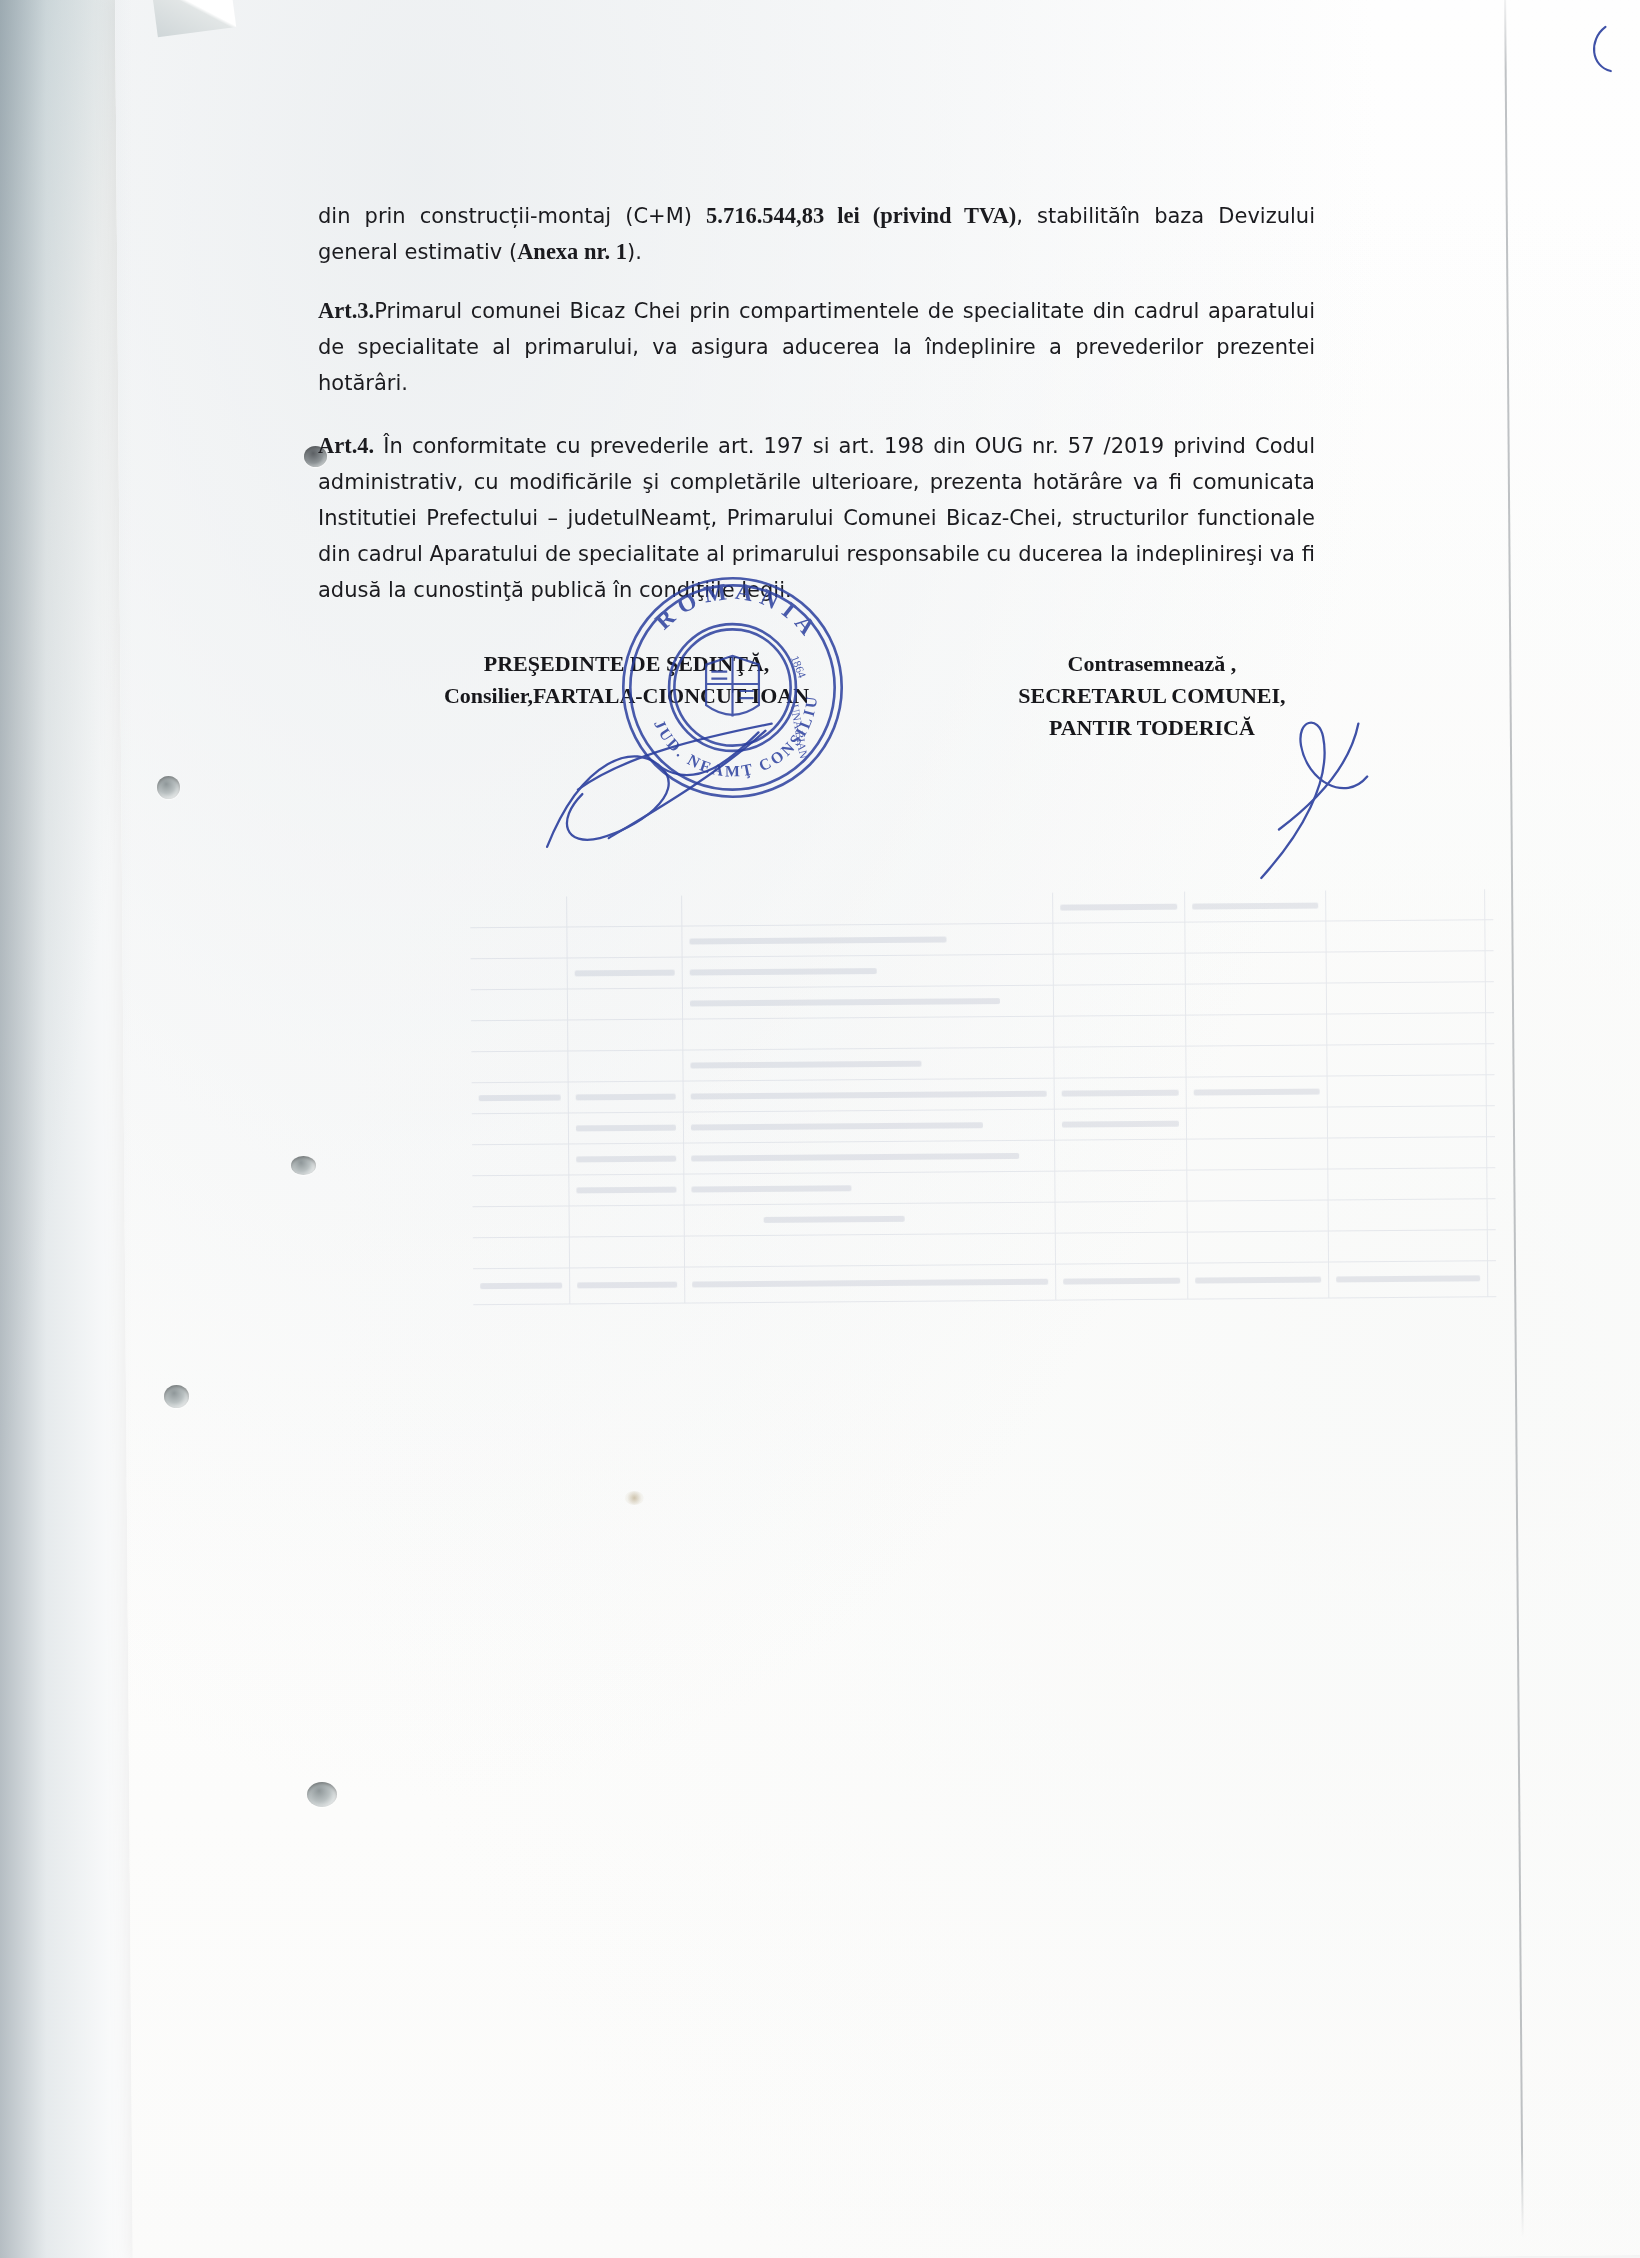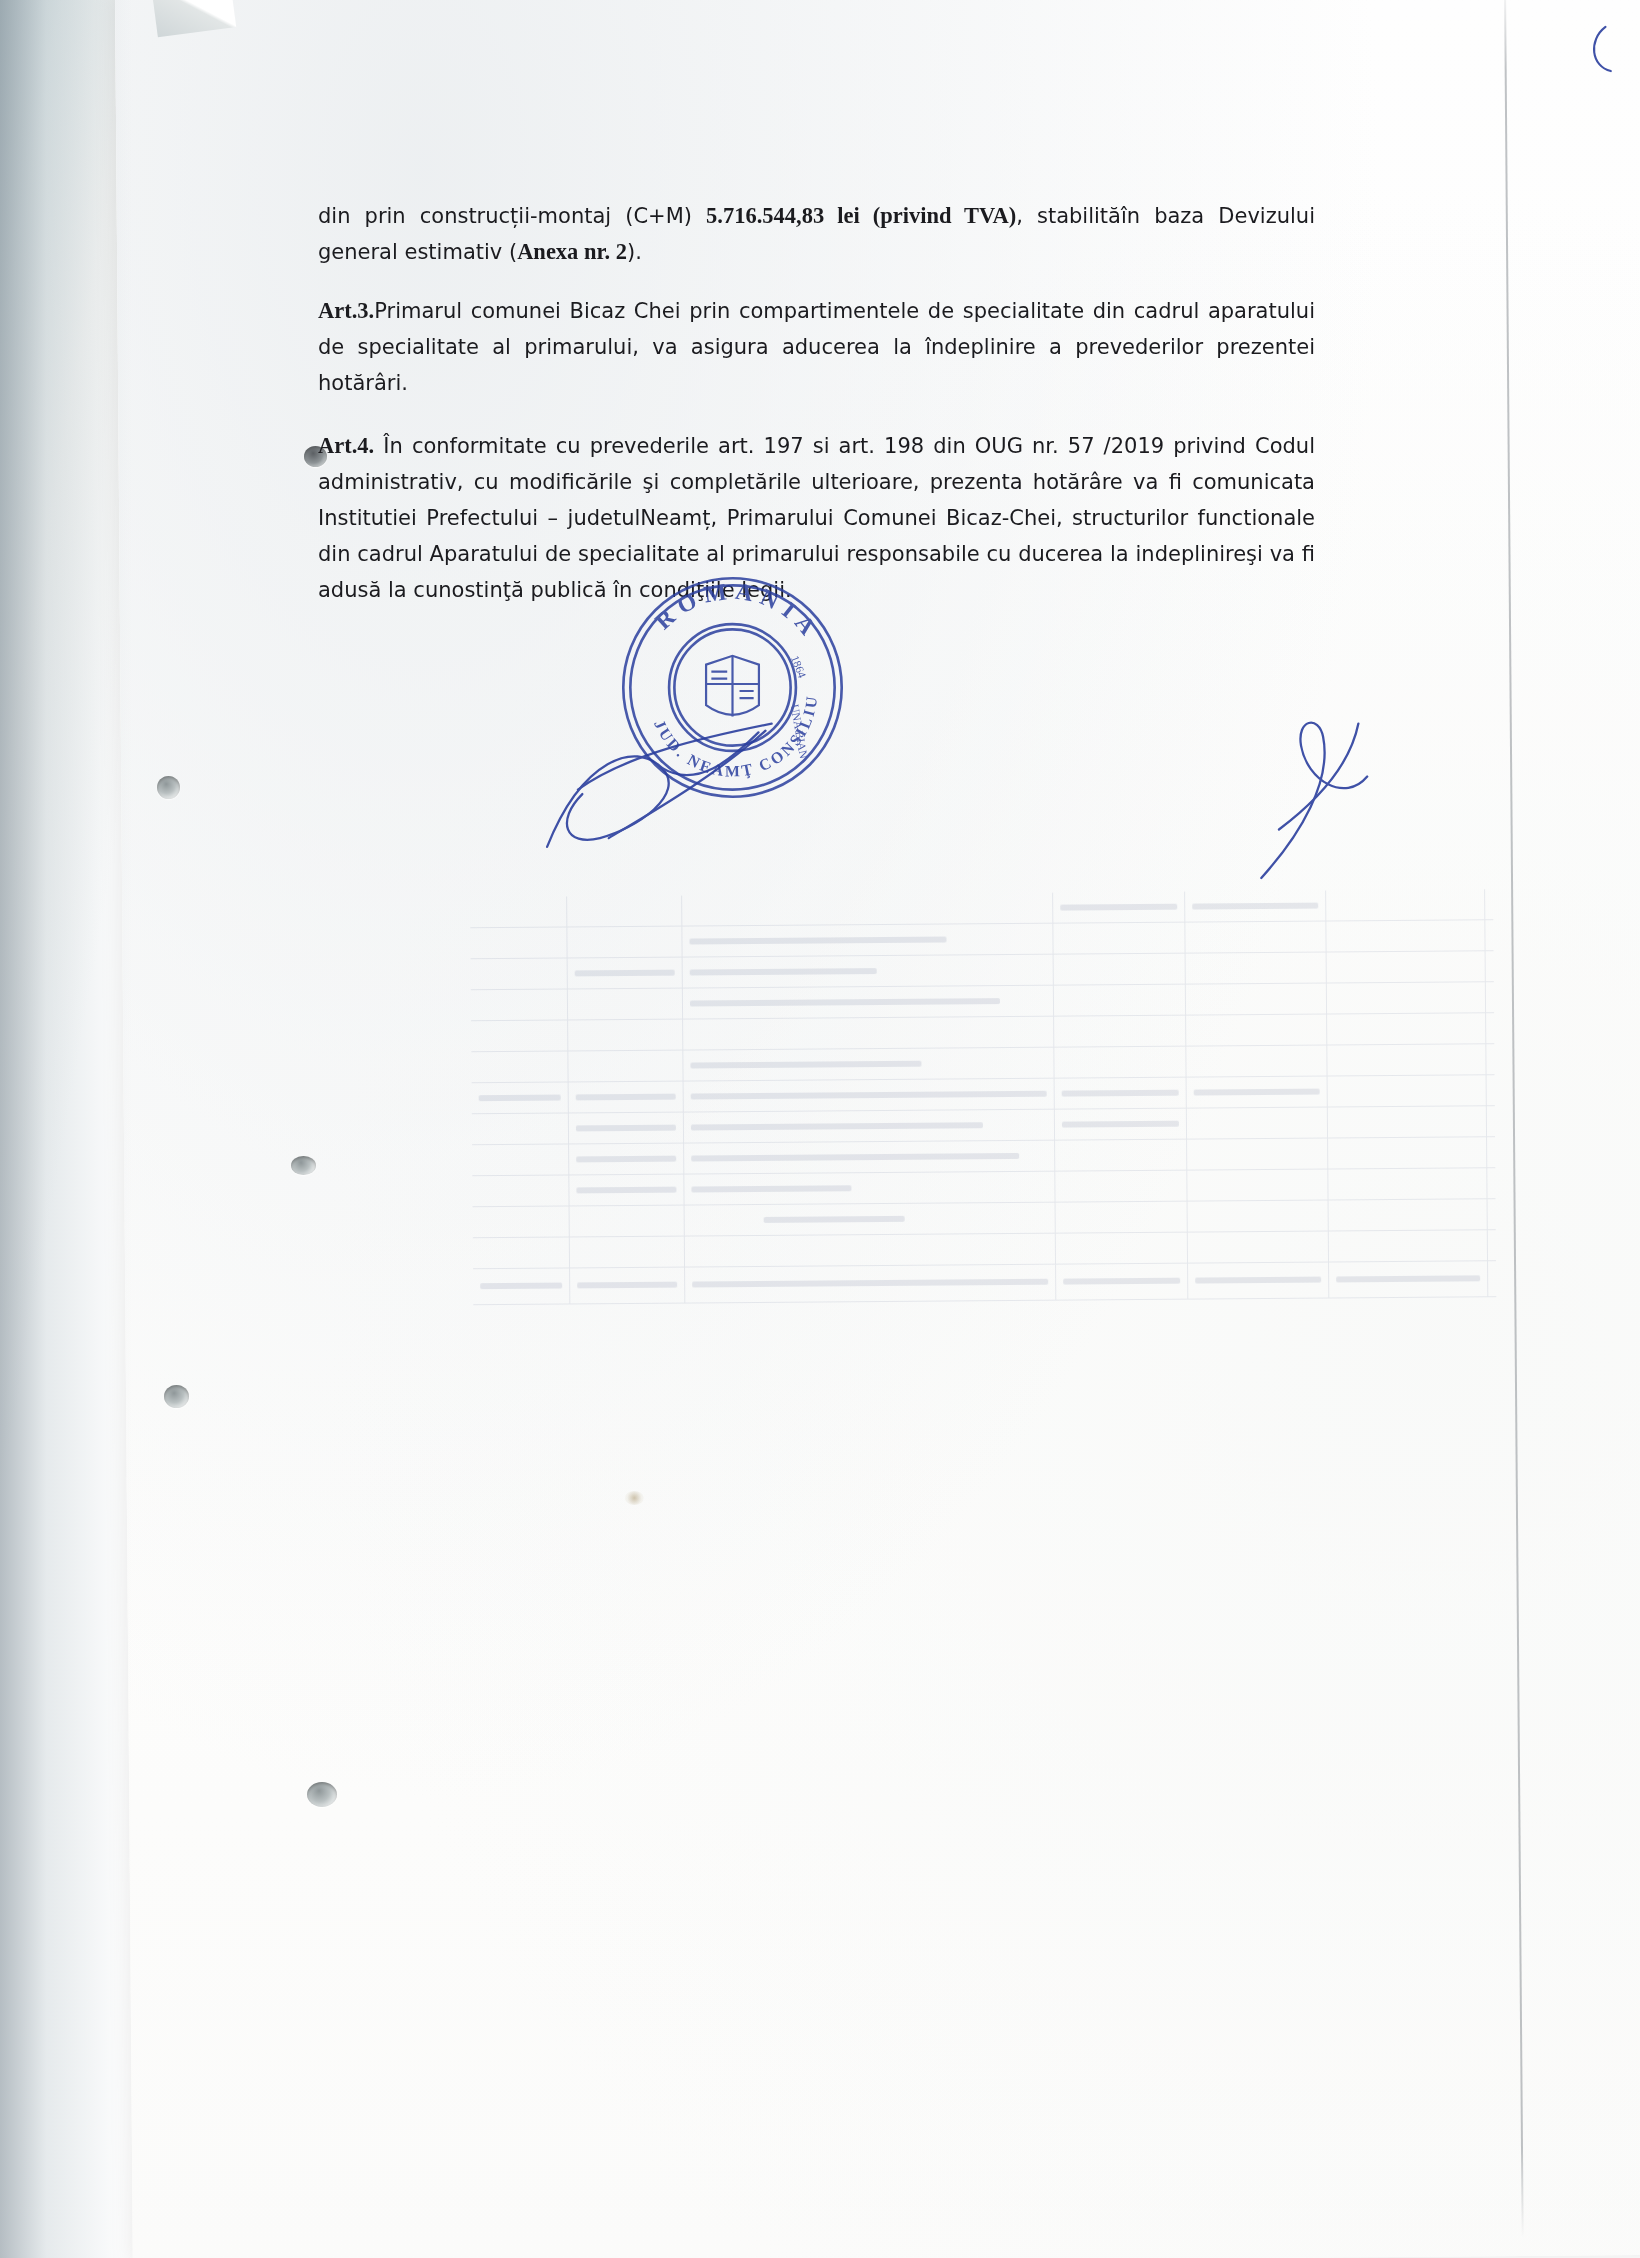--- a/index.html
+++ b/index.html
@@ -322,30 +322,41 @@
   <div class="left-shadow"></div>
 
   <div class="hole" style="left:157px; top:776px; width:23px; height:23px;"></div>
   <div class="hole" style="left:291px; top:1156px; width:25px; height:19.4px;"></div>
   <div class="hole" style="left:164px; top:1385px; width:25px; height:23px;"></div>
   <div class="hole" style="left:307px; top:1782px; width:30px; height:25px;"></div>
   <div class="hole" style="left:304px; top:446px; width:23px; height:21px; background:radial-gradient(circle at 40% 35%, #5b5f63 0%, #8d9396 50%, #dfe3e3 85%, #ffffff 100%);"></div>
 
   <div class="body-text">
     <p>
-      <span class="sans">din  prin  construcții-montaj  (C+M)  </span><b>5.716.544,83  lei  (privind  TVA)</b><span class="sans">,  stabilităîn  baza  Devizului  general estimativ (</span><b>Anexa nr. 2</b><span class="sans">).</span>
+      <span class="sans">din  prin  construcții-montaj  (C+M)  </span><b>5.716.544,83  lei  (privind  TVA)</b><span class="sans">,  stabilităîn  baza  Devizului  general estimativ (</span><b>Anexa nr. 1</b><span class="sans">).</span>
     </p>
     <p class="p-tight">
       <b>Art.3.</b><span class="sans">Primarul comunei Bicaz Chei prin compartimentele de specialitate din cadrul aparatului de specialitate al primarului, va asigura  aducerea la îndeplinire a prevederilor prezentei hotărâri.</span>
     </p>
     <p>
       <b>Art.4.</b><span class="sans"> În  conformitate  cu  prevederile  art.  197  si  art.  198  din  OUG  nr.  57  /2019  privind  Codul administrativ,  cu  modificările  şi  completările  ulterioare,  prezenta  hotărâre  va  fi  comunicata  Institutiei Prefectului  –  judetulNeamț,  Primarului  Comunei  Bicaz-Chei,  structurilor  functionale  din  cadrul Aparatului  de  specialitate  al  primarului  responsabile  cu  ducerea  la  indeplinireşi  va  fi  adusă  la cunostinţă publică în condiţiile legii.</span>
     </p>
   </div>
 
+  <div class="sig-row">
+    <div class="sig-col sig-left">
+      <div>PREŞEDINTE  DE  ŞEDINŢĂ,</div>
+      <div>Consilier,FARTALA-CIONCUT IOAN</div>
+    </div>
+    <div class="sig-col sig-right">
+      <div>Contrasemnează ,</div>
+      <div>SECRETARUL COMUNEI,</div>
+      <div>PANTIR TODERICĂ</div>
+    </div>
+  </div>
 
   <svg class="stamp" viewBox="0 0 260 260">
     <g fill="none" stroke="#2b3f9e" stroke-width="3">
       <circle cx="130" cy="130" r="124"></circle>
       <circle cx="130" cy="130" r="116"></circle>
       <circle cx="130" cy="130" r="72"></circle>
       <circle cx="130" cy="130" r="66"></circle>
     </g>
     <path id="arcTop" d="M 30 130 A 100 100 0 0 1 230 130" fill="none"></path>
     <path id="arcBot" d="M 34 135 A 96 96 0 0 0 226 135" fill="none"></path>

